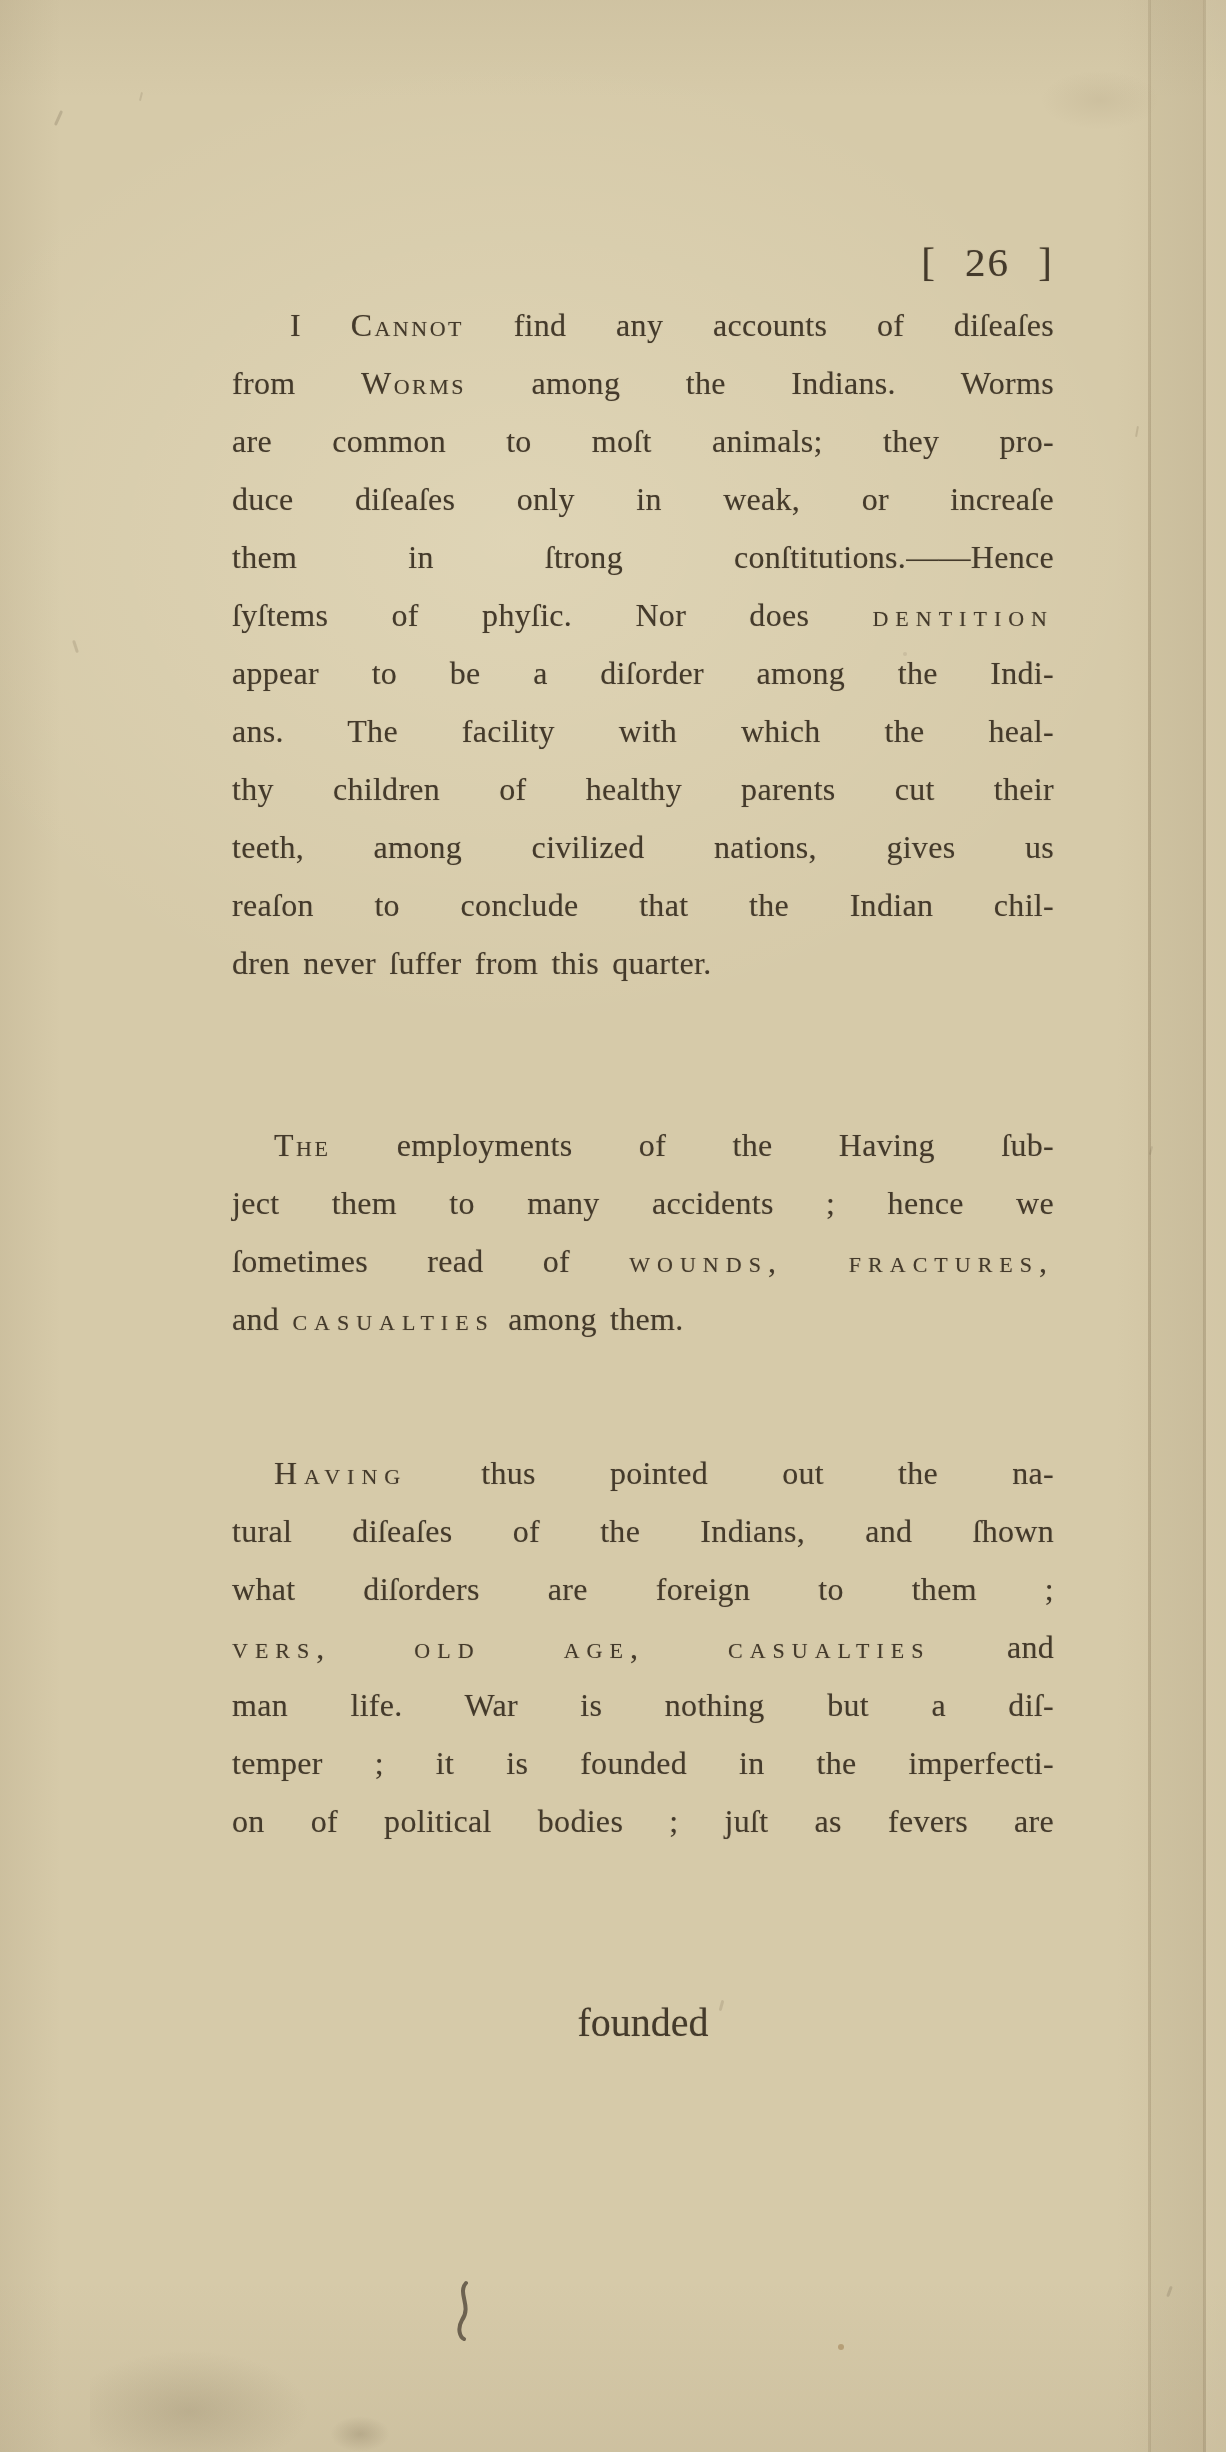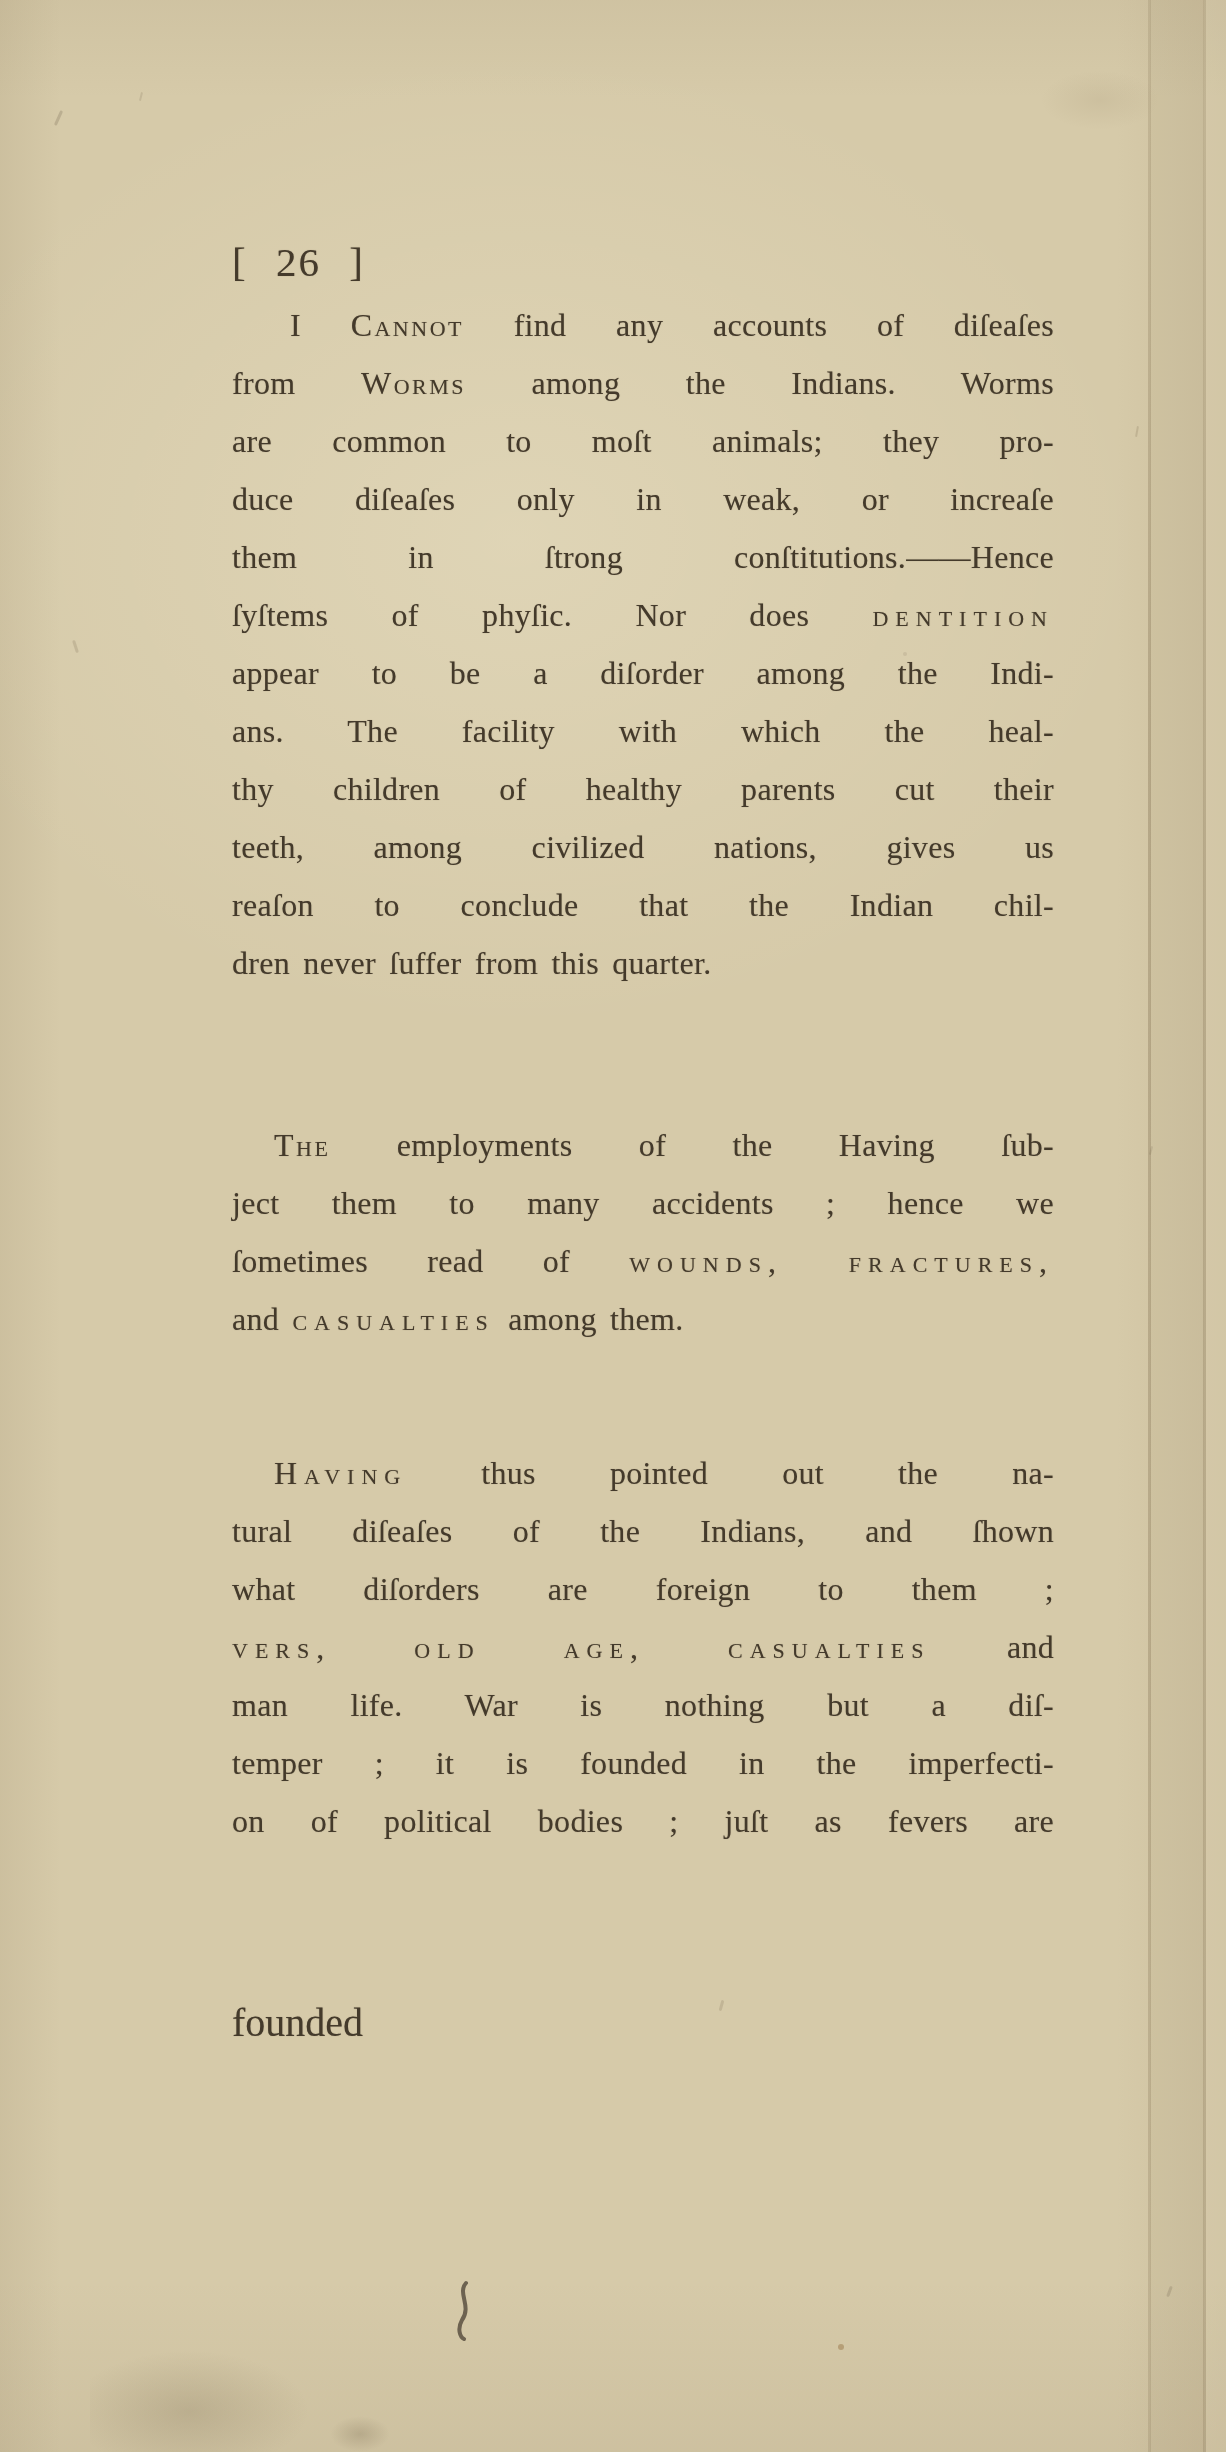--- a/index.html
+++ b/index.html
@@ -18,21 +18,21 @@
   
   .edge-band{position:absolute;top:0;height:100%;}
   .edge-band.mid{left:1150px;width:54px;background:rgba(120,102,72,.055);}
   .edge-band.far{left:1206px;width:20px;background:rgba(248,240,216,.14);}
   .edge-line{position:absolute;top:0;height:100%;width:3px;}
   .edge-line.a{left:1148px;background:linear-gradient(180deg,rgba(124,106,76,.18),rgba(124,106,76,.34) 30%,rgba(124,106,76,.30) 70%,rgba(124,106,76,.20));}
   .edge-line.b{left:1203px;background:linear-gradient(180deg,rgba(124,106,76,.14),rgba(124,106,76,.28) 40%,rgba(124,106,76,.24));}
 
   #page-header{
     position:absolute;left:232px;width:822px;top:234px;height:58px;
-    font-size:41px;line-height:56px;text-align:left;
+    font-size:41px;line-height:56px;text-align:right;
     word-spacing:16px;letter-spacing:2px;
     text-shadow:0 0 1px rgba(68,58,44,.35);
   }
   #text-block{position:absolute;left:232px;width:822px;top:0;}
   .para{position:absolute;left:0;width:822px;}
   .para.p0{top:296px;}
   .para.p1{top:1116px;}
   .para.p2{top:1444px;}
   .line{
     font-size:32px;line-height:58px;height:58px;
@@ -41,21 +41,21 @@
     text-shadow:0 0 1px rgba(68,58,44,.35);
   }
   .line.just{white-space:normal;text-align:justify;text-align-last:justify;}
   .para .line:first-child{text-indent:42px;}
   .para.p0 .line:first-child{text-indent:58px;}
   .seg-normal{}
   .seg-smallcaps{font-variant:small-caps;letter-spacing:2.5px;}
   .seg-smallcaps-wide{font-variant:small-caps;letter-spacing:7px;}
   #catchword-row{
     position:absolute;left:232px;width:822px;top:1994px;height:58px;
-    font-size:40px;line-height:58px;text-align:left;
+    font-size:40px;line-height:58px;text-align:center;
     text-shadow:0 0 1px rgba(68,58,44,.35);
   }
   
   .speck{position:absolute;background:rgba(92,77,56,.42);border-radius:2px;}
   .sp1{left:57px;top:110px;width:3px;height:16px;transform:rotate(24deg);opacity:.5;}
   .sp2{left:140px;top:92px;width:2px;height:9px;transform:rotate(14deg);opacity:.35;}
   .sp3{left:74px;top:640px;width:3px;height:13px;transform:rotate(-18deg);opacity:.4;}
   .sp4{left:1136px;top:426px;width:2px;height:11px;transform:rotate(10deg);opacity:.4;}
   .sp5{left:1150px;top:1146px;width:2px;height:9px;transform:rotate(16deg);opacity:.33;}
   .sp6{left:1168px;top:2286px;width:3px;height:11px;transform:rotate(20deg);opacity:.45;}

